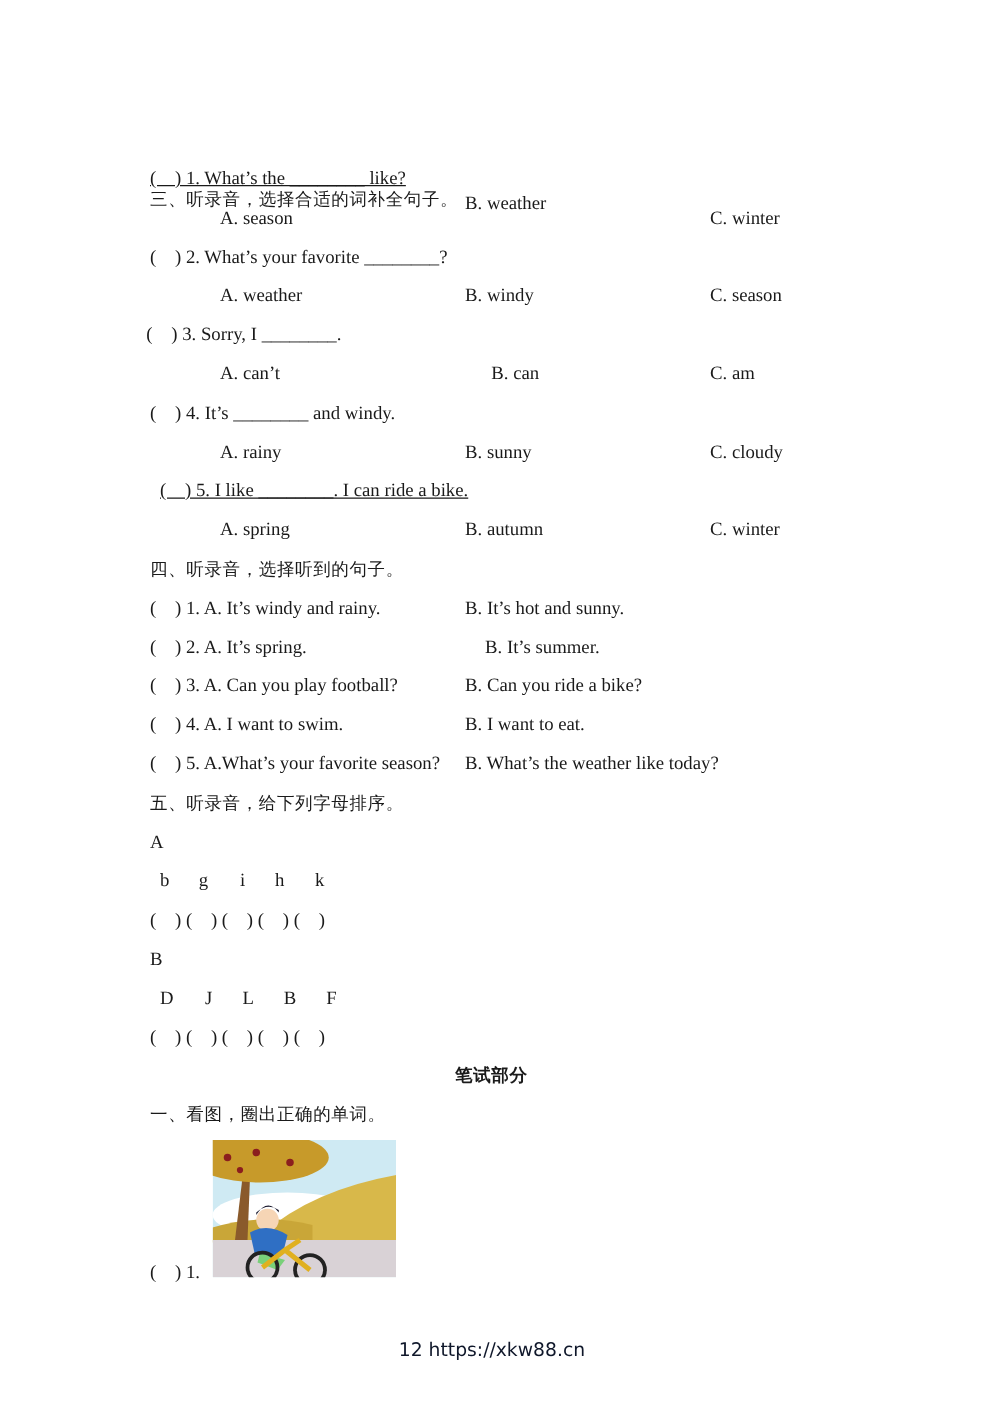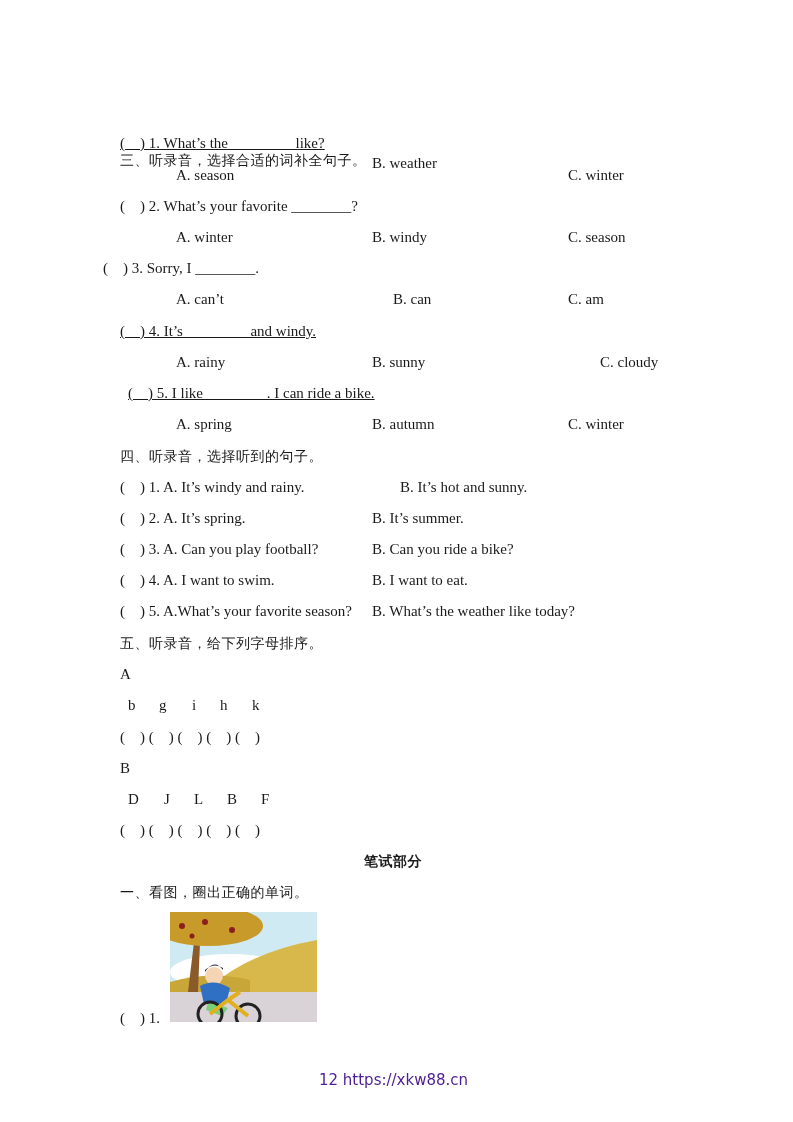--- a/index.html
+++ b/index.html
@@ -1,57 +1,57 @@
 <!DOCTYPE html>
 <html><head>
 <meta charset="utf-8">
 <style>
   html, body { margin: 0; padding: 0; background: #ffffff; }
   body { width: 793px; height: 1122px; position: relative; overflow: hidden;
          font-family: "Liberation Serif", "DejaVu Serif", serif; color: #1a1a1a; font-size: 15px; }
   .abs { position: absolute; white-space: pre; line-height: 18px; }
   .cn { font-family: "DejaVu Sans", sans-serif; font-size: 14px; letter-spacing: 0.5px; }
-  .footer { font-family: "DejaVu Sans", "Liberation Sans", sans-serif; font-size: 15px; color: #4c1d95; }
+  .footer { font-family: "DejaVu Sans", "Liberation Sans", sans-serif; font-size: 15px; color: #0f172a; }
   .pic { position: absolute; left: 170px; top: 912px; width: 147px; height: 110px; overflow: hidden; }
 </style>
 </head>
 <body>
 
 <div class="abs cn" style="left:120px;top:103px;margin-top:48px;">三、听录音，选择合适的词补全句子。</div>
 
 <div class="abs" style="left:120px;top:134px;text-decoration:underline;">(    ) 1. What’s the ________ like?</div>
 <div class="abs" style="left:176px;top:166px;">A. season</div>
 <div class="abs" style="left:372px;top:154px;">B. weather</div>
 <div class="abs" style="left:568px;top:166px;">C. winter</div>
 
 <div class="abs" style="left:120px;top:197px;">(    ) 2. What’s your favorite ________?</div>
-<div class="abs" style="left:176px;top:228px;">A. winter</div>
+<div class="abs" style="left:176px;top:228px;">A. weather</div>
 <div class="abs" style="left:372px;top:228px;">B. windy</div>
 <div class="abs" style="left:568px;top:228px;">C. season</div>
 
-<div class="abs" style="left:103px;top:259px;">(    ) 3. Sorry, I ________.</div>
+<div class="abs" style="left:117px;top:259px;">(    ) 3. Sorry, I ________.</div>
 <div class="abs" style="left:176px;top:290px;">A. can’t</div>
 <div class="abs" style="left:372px;top:290px;margin-left:21px;">B. can</div>
 <div class="abs" style="left:568px;top:290px;">C. am</div>
 
-<div class="abs" style="left:120px;top:322px;text-decoration:underline;">(    ) 4. It’s ________ and windy.</div>
+<div class="abs" style="left:120px;top:322px;">(    ) 4. It’s ________ and windy.</div>
 <div class="abs" style="left:176px;top:353px;">A. rainy</div>
 <div class="abs" style="left:372px;top:353px;">B. sunny</div>
-<div class="abs" style="left:568px;top:353px;margin-left:32px;">C. cloudy</div>
+<div class="abs" style="left:568px;top:353px;">C. cloudy</div>
 
 <div class="abs" style="left:128px;top:384px;text-decoration:underline;">(    ) 5. I like ________. I can ride a bike.</div>
 <div class="abs" style="left:176px;top:415px;">A. spring</div>
 <div class="abs" style="left:372px;top:415px;">B. autumn</div>
 <div class="abs" style="left:568px;top:415px;">C. winter</div>
 
 <div class="abs cn" style="left:120px;top:447px;">四、听录音，选择听到的句子。</div>
 <div class="abs" style="left:120px;top:478px;">(    ) 1. A. It’s windy and rainy.</div>
-<div class="abs" style="left:372px;top:478px;margin-left:28px;">B. It’s hot and sunny.</div>
+<div class="abs" style="left:372px;top:478px;">B. It’s hot and sunny.</div>
 <div class="abs" style="left:120px;top:509px;">(    ) 2. A. It’s spring.</div>
-<div class="abs" style="left:372px;top:509px;text-align:center;">B. It’s summer.</div>
+<div class="abs" style="left:388px;top:509px;text-align:center;">B. It’s summer.</div>
 <div class="abs" style="left:120px;top:540px;">(    ) 3. A. Can you play football?</div>
 <div class="abs" style="left:372px;top:540px;">B. Can you ride a bike?</div>
 <div class="abs" style="left:120px;top:571px;">(    ) 4. A. I want to swim.</div>
 <div class="abs" style="left:372px;top:571px;">B. I want to eat.</div>
 <div class="abs" style="left:120px;top:602px;">(    ) 5. A.What’s your favorite season?</div>
 <div class="abs" style="left:372px;top:602px;">B. What’s the weather like today?</div>
 
 <div class="abs cn" style="left:120px;top:634px;">五、听录音，给下列字母排序。</div>
 <div class="abs" style="left:120px;top:665px;">A</div>
 <div class="abs" style="left:128px;top:696px;">b</div>

